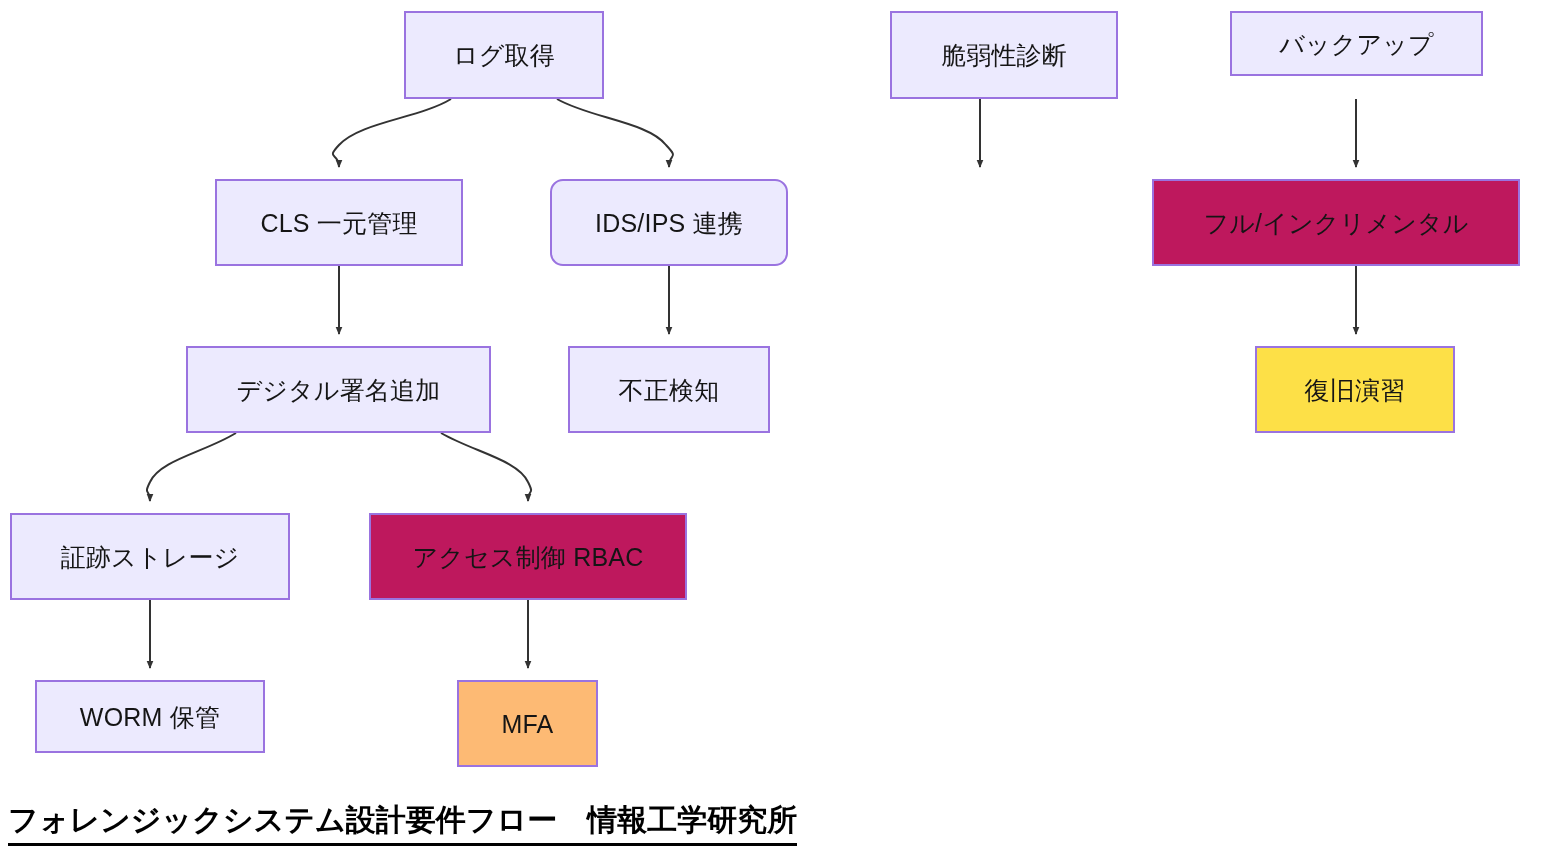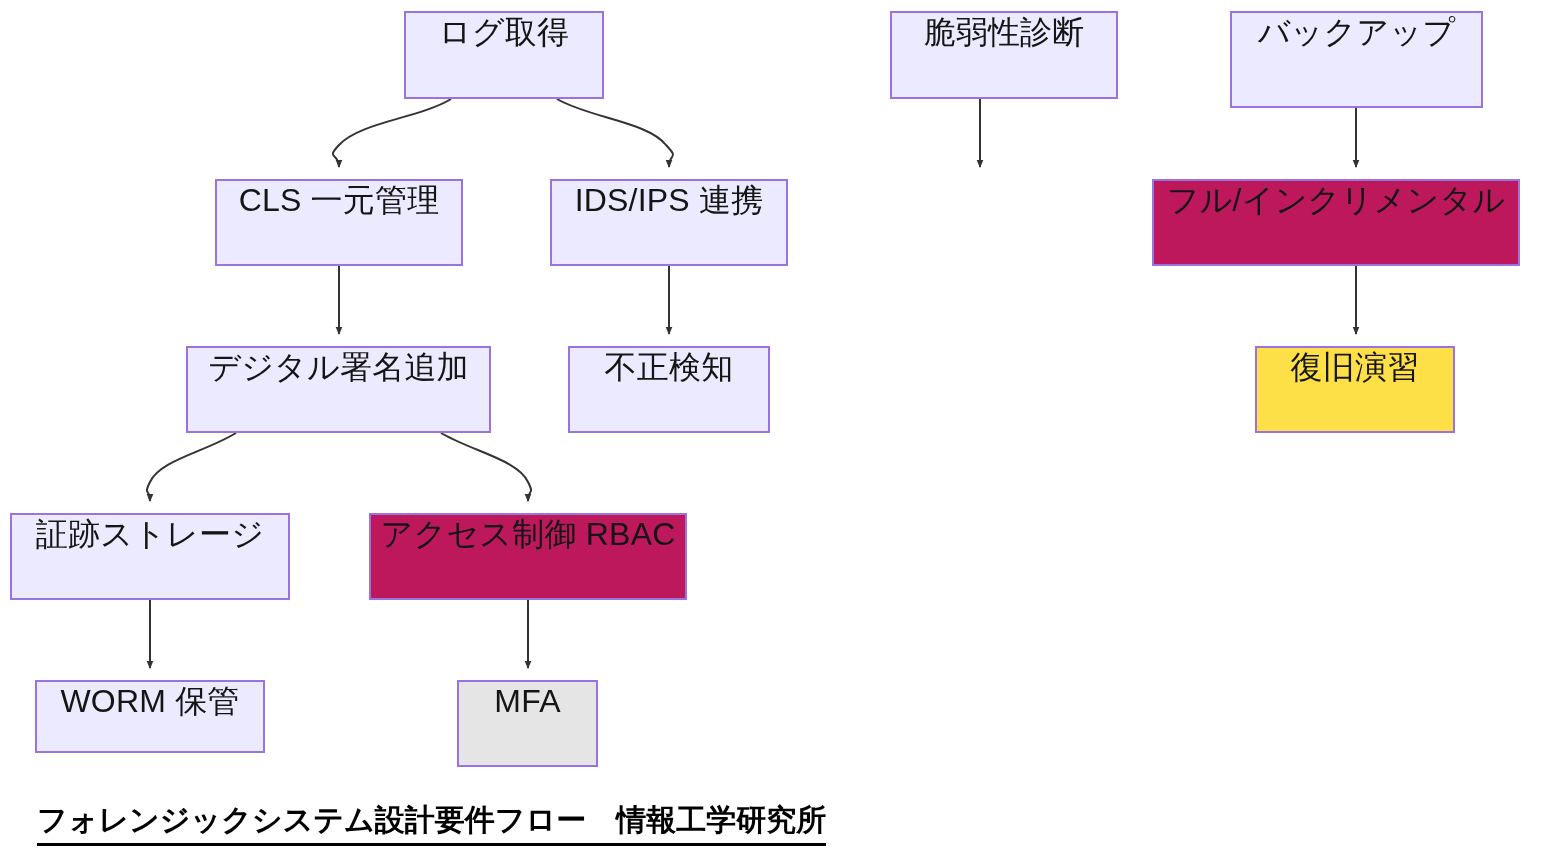--- a/index.html
+++ b/index.html
@@ -26,44 +26,44 @@
     width: 1568px;
     height: 852px;
     pointer-events: none;
   }
   .node {
     position: absolute;
     box-sizing: border-box;
     background: #ECEAFE;
     border: 2px solid #9A73E0;
     display: flex;
+    align-items: center;
     justify-content: center;
     text-align: center;
-    font-size: 32px;
+    font-size: 25px;
     line-height: 1.2;
     color: #151515;
     letter-spacing: 0.2px;
     white-space: nowrap;
   }
   .node-label {
     display: block;
     padding: 0 10px;
   }
   #diagram-title {
     position: absolute;
     left: 8px;
     top: 800px;
     font-size: 30px;
     font-weight: bold;
     color: #000000;
     border-bottom: 3px solid #000000;
     padding-bottom: 2px;
     letter-spacing: 0px;
     white-space: nowrap;
-    margin-left: 29px;
   }
 </style>
 </head>
 <body>
 
 <div id="canvas" style="background: rgb(255, 255, 255);">
 
   <svg id="edge-layer" viewBox="0 0 1568 852" width="1568" height="852" xmlns="http://www.w3.org/2000/svg">
     <defs>
       <marker id="arrowhead" markerWidth="10" markerHeight="10" refX="7.2" refY="4" orient="auto" markerUnits="userSpaceOnUse">
@@ -93,45 +93,45 @@
 
     <path d="M1356,266 L1356,334" fill="none" stroke="#333333" stroke-width="2" marker-end="url(#arrowhead)"></path>
   </svg>
 
   <div class="node" style="left: 404px; top: 11px; width: 200px; height: 88px; background: rgb(236, 234, 254); border-color: rgb(154, 115, 224); color: rgb(21, 21, 21);">
     <span class="node-label">ログ取得</span>
   </div>
   <div class="node" style="left: 215px; top: 179px; width: 248px; height: 87px; background: rgb(236, 234, 254); border-color: rgb(154, 115, 224); color: rgb(21, 21, 21);">
     <span class="node-label">CLS 一元管理</span>
   </div>
-  <div class="node" style="left: 550px; top: 179px; width: 238px; height: 87px; background: rgb(236, 234, 254); border-color: rgb(154, 115, 224); color: rgb(21, 21, 21);">
+  <div class="node" style="left: 550px; top: 179px; width: 238px; height: 87px; background: rgb(236, 234, 254); border-color: rgb(154, 115, 224); color: rgb(21, 21, 21); border-radius: 13px;">
     <span class="node-label">IDS/IPS 連携</span>
   </div>
   <div class="node" style="left: 186px; top: 346px; width: 305px; height: 87px; background: rgb(236, 234, 254); border-color: rgb(154, 115, 224); color: rgb(21, 21, 21);">
     <span class="node-label">デジタル署名追加</span>
   </div>
   <div class="node" style="left: 568px; top: 346px; width: 202px; height: 87px; background: rgb(236, 234, 254); border-color: rgb(154, 115, 224); color: rgb(21, 21, 21);">
     <span class="node-label">不正検知</span>
   </div>
   <div class="node" style="left: 10px; top: 513px; width: 280px; height: 87px; background: rgb(236, 234, 254); border-color: rgb(154, 115, 224); color: rgb(21, 21, 21);">
     <span class="node-label">証跡ストレージ</span>
   </div>
   <div class="node" style="left: 369px; top: 513px; width: 318px; height: 87px; background: #be185d; border-color: rgb(154, 115, 224); color: rgb(21, 21, 21);">
     <span class="node-label">アクセス制御 RBAC</span>
   </div>
   <div class="node" style="left: 35px; top: 680px; width: 230px; height: 73px; background: rgb(236, 234, 254); border-color: rgb(154, 115, 224); color: rgb(21, 21, 21);">
     <span class="node-label">WORM 保管</span>
   </div>
-  <div class="node" style="left: 457px; top: 680px; width: 141px; height: 87px; background: #e5e5e5; border-color: rgb(154, 115, 224); color: rgb(21, 21, 21);">
+  <div class="node" style="left: 457px; top: 680px; width: 141px; height: 87px; background: #fdba74; border-color: rgb(154, 115, 224); color: rgb(21, 21, 21);">
     <span class="node-label">MFA</span>
   </div>
   <div class="node" style="left: 866px; top: 11px; width: 228px; height: 88px; background: rgb(236, 234, 254); border-color: rgb(154, 115, 224); color: rgb(21, 21, 21); margin-left: 24px;">
     <span class="node-label">脆弱性診断</span>
   </div>
-  <div class="node" style="left: 1230px; top: 11px; width: 253px; height: 97px; background: rgb(236, 234, 254); border-color: rgb(154, 115, 224); color: rgb(21, 21, 21);">
+  <div class="node" style="left: 1230px; top: 11px; width: 253px; height: 65px; background: rgb(236, 234, 254); border-color: rgb(154, 115, 224); color: rgb(21, 21, 21);">
     <span class="node-label">バックアップ</span>
   </div>
   <div class="node" style="left: 1152px; top: 179px; width: 368px; height: 87px; background: #be185d; border-color: rgb(154, 115, 224); color: rgb(21, 21, 21);">
     <span class="node-label">フル/インクリメンタル</span>
   </div>
   <div class="node" style="left: 1255px; top: 346px; width: 200px; height: 87px; background: #fde047; border-color: rgb(154, 115, 224); color: rgb(21, 21, 21);">
     <span class="node-label">復旧演習</span>
   </div>
 
   <div id="diagram-title">フォレンジックシステム設計要件フロー　情報工学研究所</div>

